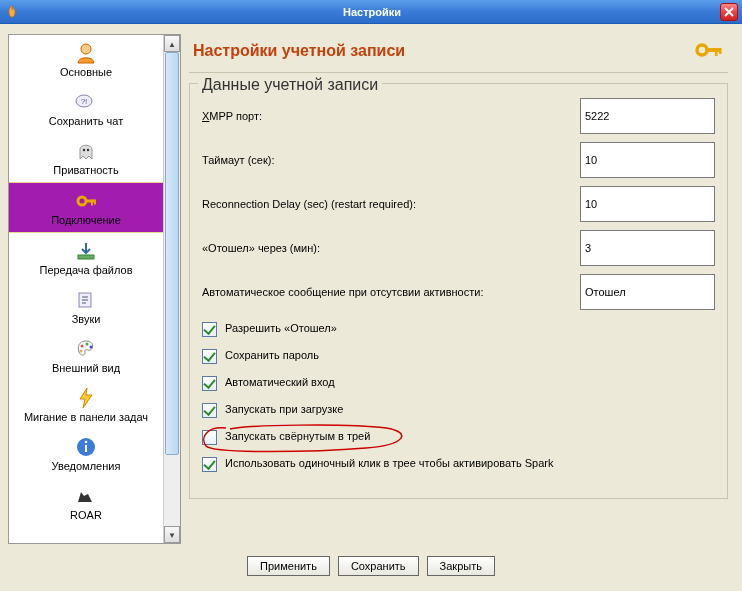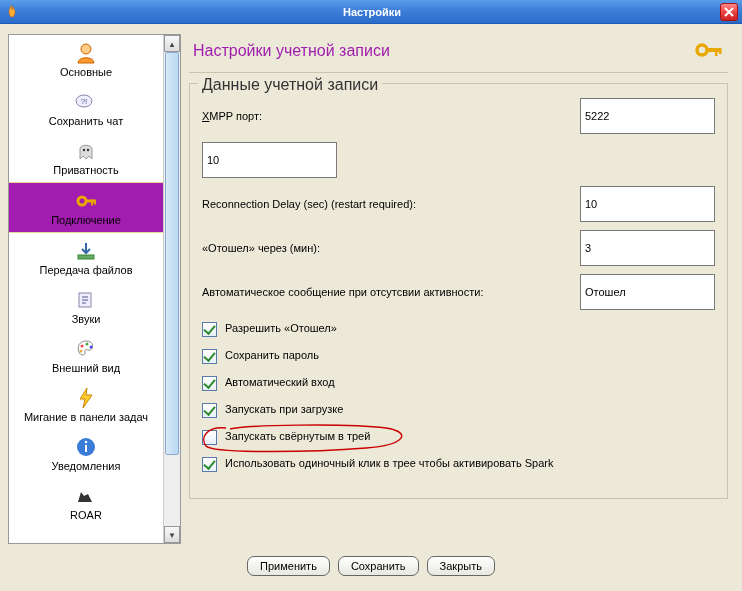--- a/index.html
+++ b/index.html
@@ -103,21 +103,21 @@
     padding: 0 6px 0 8px;
     min-width: 0;
     display:flex; flex-direction:column;
   }
   .header {
     display:flex; align-items:center;
     padding: 4px 4px 8px 4px;
     border-bottom: 1px solid #c8c4b2;
   }
   .header-title {
-    font-size: 16px; font-weight: normal; color: #a21caf; flex:1;
+    font-size: 16px; font-weight: bold; color: #c2410c; flex:1;
   }
   .fieldset {
     border: 1px solid #c8c4b2;
     margin-top: 10px;
     padding: 10px 12px 14px 12px;
     position: relative;
   }
   .legend {
     position: absolute;
     top: -8px; left: 8px;
@@ -170,21 +170,21 @@
     left: -6px; top: -8px;
     width: 220px; height: 32px;
   }
   .btnbar {
     padding: 12px 0 14px 0;
     display:flex; justify-content:center; gap: 8px;
   }
   .btn {
     border: 1px solid #666;
     background: linear-gradient(to bottom, #fff, #e8e8e0);
-    border-radius: 7px;
+    border-radius: 0;
     padding: 3px 12px;
     font-size: 11px;
     cursor: pointer;
   }
 </style>
 </head>
 <body>
 
 <div class="titlebar">
   <div class="flame">
@@ -336,20 +336,21 @@
 
       <div class="fieldset">
         <div class="legend">Данные учетной записи</div>
 
         <div class="form-row">
           <div class="form-label"><span class="u">X</span><span>MPP порт:</span></div>
           <input class="form-input" value="5222" style="">
         </div>
 
         <div class="form-row">
+          <div class="form-label">Таймаут (сек):</div>
           <input class="form-input" value="10" style="">
         </div>
 
         <div class="form-row">
           <div class="form-label">Reconnection Delay (sec) (restart required):</div>
           <input class="form-input" value="10" style="">
         </div>
 
         <div class="form-row">
           <div class="form-label">«Отошел» через (мин):</div>

